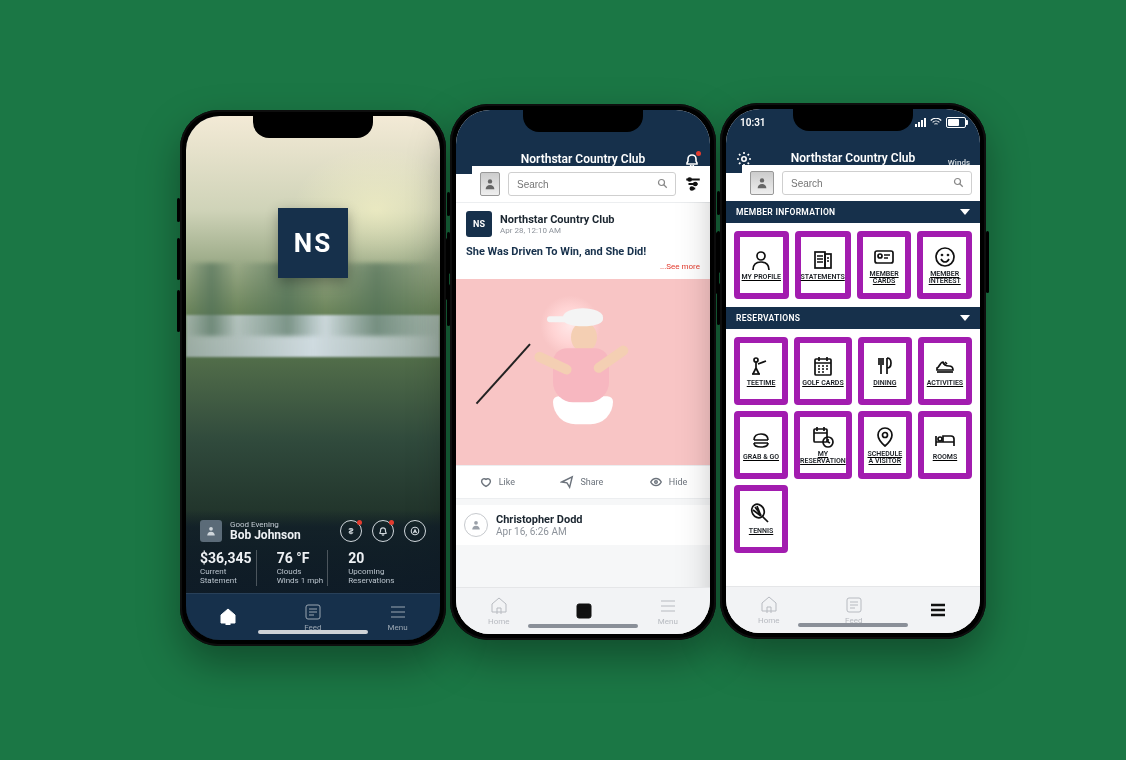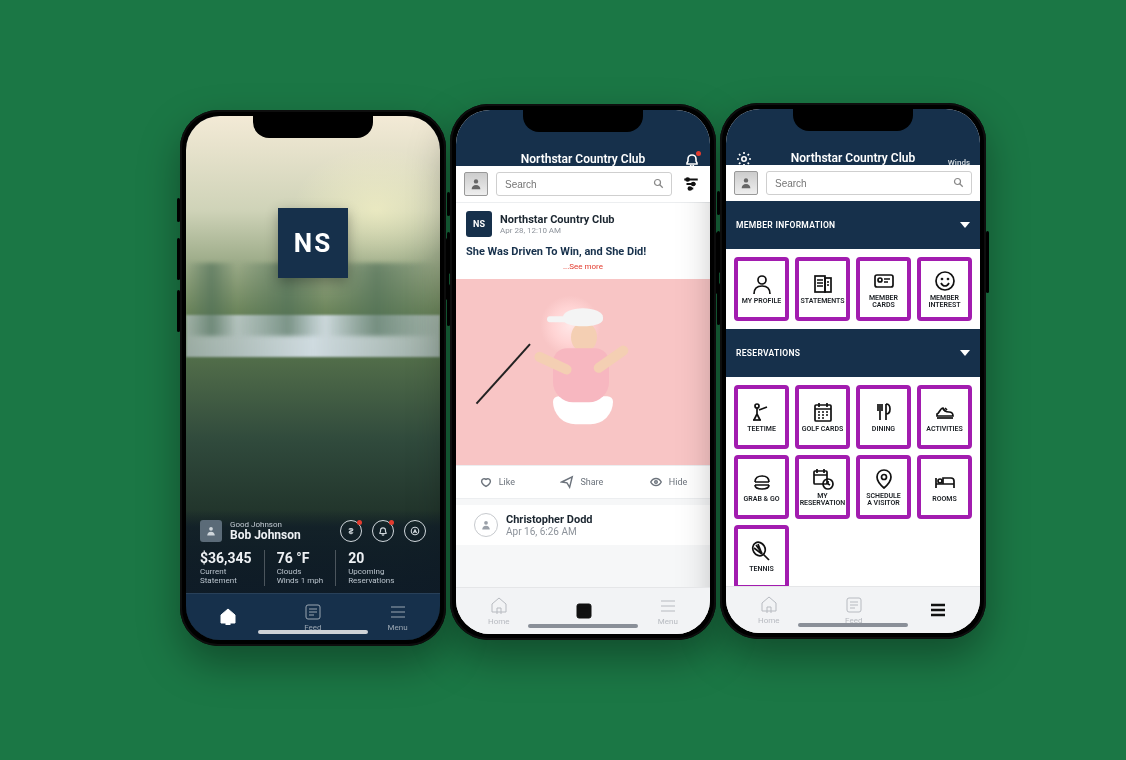--- a/index.html
+++ b/index.html
@@ -76,21 +76,21 @@
     color:#fff;font-size:12px;font-weight:600;padding-bottom:8px;z-index:10;
   }
   .header-left,.header-right{position:absolute;bottom:6px;display:flex;align-items:center}
   .header-left{left:10px}.header-right{right:10px;gap:4px}
 
   .bell{width:16px;height:16px;position:relative}
   .bell svg{width:16px;height:16px;stroke:#fff;fill:none;stroke-width:1.6}
   .dot-red{position:absolute;right:-1px;top:-1px;width:5px;height:5px;background:var(--red);border-radius:50%}
 
   .search-row{
-    position:absolute;left:0;right:0;top:56px;height:36px;background:#fff;
+    position:absolute;left:16px;right:0;top:56px;height:36px;background:#fff;
     display:flex;align-items:center;padding:0 8px;gap:8px;z-index:10;
   }
   .avatar{width:22px;height:22px;border:1px solid #999;background:linear-gradient(#ccc,#eee);border-radius:2px;display:flex;align-items:center;justify-content:center}
   .avatar svg{width:14px;height:14px;fill:#666}
   .searchbox{
     flex:1;height:22px;border:1px solid #cfcfcf;border-radius:3px;display:flex;align-items:center;padding:0 6px;gap:6px;
   }
   .searchbox input{flex:1;border:0;outline:0;font-size:10px;color:#555;background:transparent}
   .searchbox .mag{width:12px;height:12px}
   .filter-btn{width:22px;height:22px;display:flex;align-items:center;justify-content:center}
@@ -142,39 +142,39 @@
   .user-row{display:flex;align-items:center;gap:8px;margin-bottom:8px}
   .user-row .av{width:22px;height:22px;background:#5b6b78;border-radius:3px;display:flex;align-items:center;justify-content:center}
   .user-row .av svg{width:12px;height:12px;fill:#cfd6db}
   .greet{font-size:8px;color:#c3cbd3}
   .uname{font-size:12px;font-weight:700;margin-top:-1px}
   .uicons{margin-left:auto;display:flex;gap:10px}
   .cic{width:20px;height:20px;border:1px solid #cfd6db;border-radius:50%;display:flex;align-items:center;justify-content:center;position:relative}
   .cic svg{width:10px;height:10px;stroke:#cfd6db;fill:none;stroke-width:1.8}
   .cic .dot{position:absolute;width:5px;height:5px;background:var(--red);border-radius:50%;right:-1px;top:-1px}
   .stats{display:flex;gap:0}
-  .stat{padding-right:12px;margin-right:12px;border-right:1px solid rgba(255,255,255,.25)}
+  .stat{padding-right:4px;margin-right:20px;border-right:1px solid rgba(255,255,255,.25)}
   .stat:last-child{border-right:0;margin-right:0;padding-right:0}
   .stat .big{font-size:14px;font-weight:700}
   .stat .sub{font-size:8px;color:#b9c3cc;line-height:1.2;margin-top:1px}
 
   
   .p2 .content{
     position:absolute;left:0;right:0;top:92px;bottom:46px;overflow:hidden;background:#f6f7f8;
   }
   .post{background:#fff;border-top:1px solid #eceef0;border-bottom:1px solid #eceef0;margin-bottom:6px}
   .post-head{display:flex;align-items:center;gap:8px;padding:8px 10px}
   .post-ns{width:26px;height:26px;background:var(--navy);color:#fff;font-size:9px;font-weight:700;display:flex;align-items:center;justify-content:center;border-radius:3px}
   .post-who{display:flex;flex-direction:column}
   .post-who .n{font-size:11px;font-weight:700;color:#1b2630}
   .post-who .t{font-size:8px;color:#8c929a}
   .post-body{padding:0 10px 8px}
   .post-title{color:var(--navy);font-size:11px;font-weight:700;margin-bottom:4px}
   .post-text{font-size:8.5px;color:#5a616a;line-height:1.4}
-  .see-more{text-align:center;font-size:8px;color:var(--red);margin-top:2px}
+  .see-more{text-align:right;font-size:8px;color:var(--red);margin-top:2px}
   .post-img{
     height:186px;
     background:
       radial-gradient(30px 30px at 45% 25%, #ffe7e7 0%, #ffd4d4 60%, #f8c5c5 100%),
       linear-gradient(#a8c77a 0%, #88b463 35%, #6fa152 60%, #5b8b48 100%);
     position:relative;overflow:hidden;
   }
   
   .golfer{position:absolute;left:50%;top:50%;transform:translate(-50%,-55%);}
   .golfer .cap{width:40px;height:18px;background:#f4f4f4;border-radius:50% 50% 40% 40%;position:relative;left:10px}
@@ -184,36 +184,36 @@
   .golfer .arm{position:absolute;width:40px;height:10px;background:#f4cfb3;border-radius:10px}
   .golfer .arm.l{left:-20px;top:10px;transform:rotate(25deg)}
   .golfer .arm.r{right:-22px;top:6px;transform:rotate(-35deg)}
   .golfer .club{position:absolute;width:2px;height:80px;background:#222;left:-24px;top:-4px;transform:rotate(42deg);transform-origin:top}
   .golfer .skirt{width:60px;height:28px;background:#fff;border-radius:6px 6px 24px 24px;margin-top:-6px}
 
   .actions{display:flex;justify-content:space-around;height:32px;border-top:1px solid #eceef0}
   .act{display:flex;align-items:center;gap:6px;color:#6c737c;font-size:9px}
   .act svg{width:14px;height:14px;stroke:#6c737c;fill:none;stroke-width:1.6}
 
-  .post2-head{display:flex;align-items:center;gap:8px;padding:8px 18px;background:#fff}
+  .post2-head{display:flex;align-items:center;gap:8px;padding:8px 8px;background:#fff}
   .post2-head .av{width:22px;height:22px;border-radius:50%;border:1px solid #c7cace;display:flex;align-items:center;justify-content:center}
   .post2-head .av svg{width:12px;height:12px;fill:#9aa0a8}
 
   
   .p3 .content{
     position:absolute;left:0;right:0;top:92px;bottom:46px;background:#fff;overflow:hidden;
   }
   .section-bar{
     height:22px;background:var(--navy);color:#fff;font-size:8.5px;letter-spacing:.3px;
-    display:flex;align-items:center;justify-content:space-between;padding:13px 10px;font-weight:600;
+    display:flex;align-items:center;justify-content:space-between;padding:0 10px;font-weight:600;
   }
   .section-bar .tri{width:0;height:0;border-left:5px solid transparent;border-right:5px solid transparent;border-top:6px solid #fff}
   .grid4{display:grid;grid-template-columns:repeat(4,1fr);gap:6px;padding:8px}
   .tile{
-    border:4px solid #a21caf;border-radius:4px;height:56px;display:flex;flex-direction:column;align-items:center;justify-content:center;gap:2px;background:#fff;
+    border:6px solid #a21caf;border-radius:4px;height:56px;display:flex;flex-direction:column;align-items:center;justify-content:center;gap:2px;background:#fff;text-decoration:underline;
   }
   .tile svg{width:24px;height:24px;stroke:#111;fill:none;stroke-width:1.7}
   .tile-label{font-size:7px;font-weight:600;color:#1b1f24;text-align:center;line-height:1.05}
 
   .gear{width:16px;height:16px}
   .gear svg{width:16px;height:16px;stroke:#fff;fill:none;stroke-width:1.6}
   .logout{font-size:8px;color:#cfd6db}
 
   
   .p1{left:180px;top:110px}
@@ -361,21 +361,21 @@
         </div>
 
       <div class="bottom-panel">
         <div class="user-row">
           <div class="av">
               <svg viewBox="0 0 16 16">
                 <use href="#i-person"></use>
               </svg>
             </div>
           <div>
-            <div class="greet">Good Johnson</div>
+            <div class="greet">Good Evening</div>
             <div class="uname">Bob Johnson</div>
           </div>
           <div class="uicons">
             <div class="cic">
                 <svg viewBox="0 0 16 16">
                   <use href="#i-dollar"></use>
                 </svg>
                 <span class="dot"></span>
               </div>
             <div class="cic">
@@ -555,20 +555,37 @@
   </div>
 
   <div class="phone p3">
     <span class="pn-btn pn-l1"></span>
       <span class="pn-btn pn-l2"></span>
       <span class="pn-btn pn-l3"></span>
       <span class="pn-btn pn-r1"></span>
     <div class="bezel" style="background:#fff">
       <div class="notch"></div>
 
+      <div class="statusbar" style="color:#fff">
+        <span>10:31</span>
+        <span class="status-right">
+          <span class="sig">
+              <i></i>
+              <i></i>
+              <i></i>
+              <i></i>
+            </span>
+          <svg class="wifi" viewBox="0 0 16 10">
+              <path d="M1 3c4-4 10-4 14 0M3.5 5.5c2.5-2.5 6.5-2.5 9 0M6 8c1-1 3-1 4 0" stroke="currentColor" fill="none" stroke-width="1.5"></path>
+            </svg>
+          <span class="batt">
+              <i></i>
+            </span>
+        </span>
+      </div>
 
       <div class="header-bar">
         <span>Northstar Country Club</span>
         <div class="header-left">
           <div class="gear"><svg viewBox="0 0 16 16">
                 <use href="#i-gear"></use>
               </svg></div>
         </div>
         <div class="header-right">
           <span class="logout">Winds</span>

